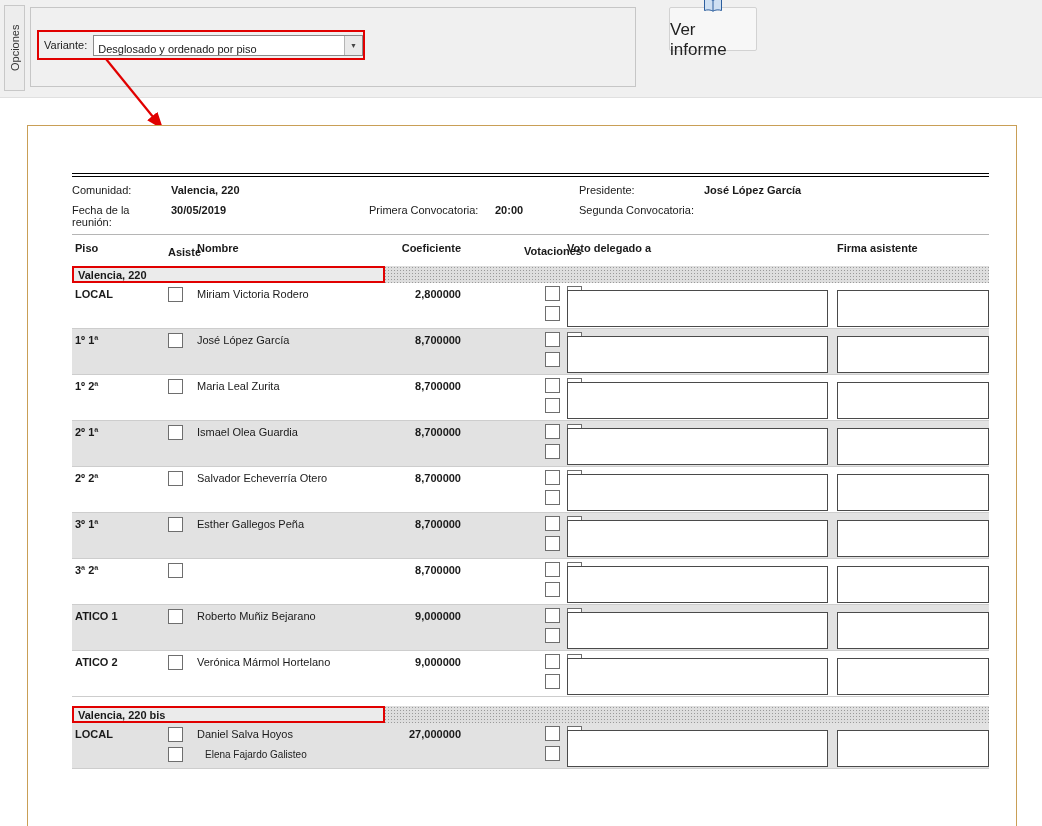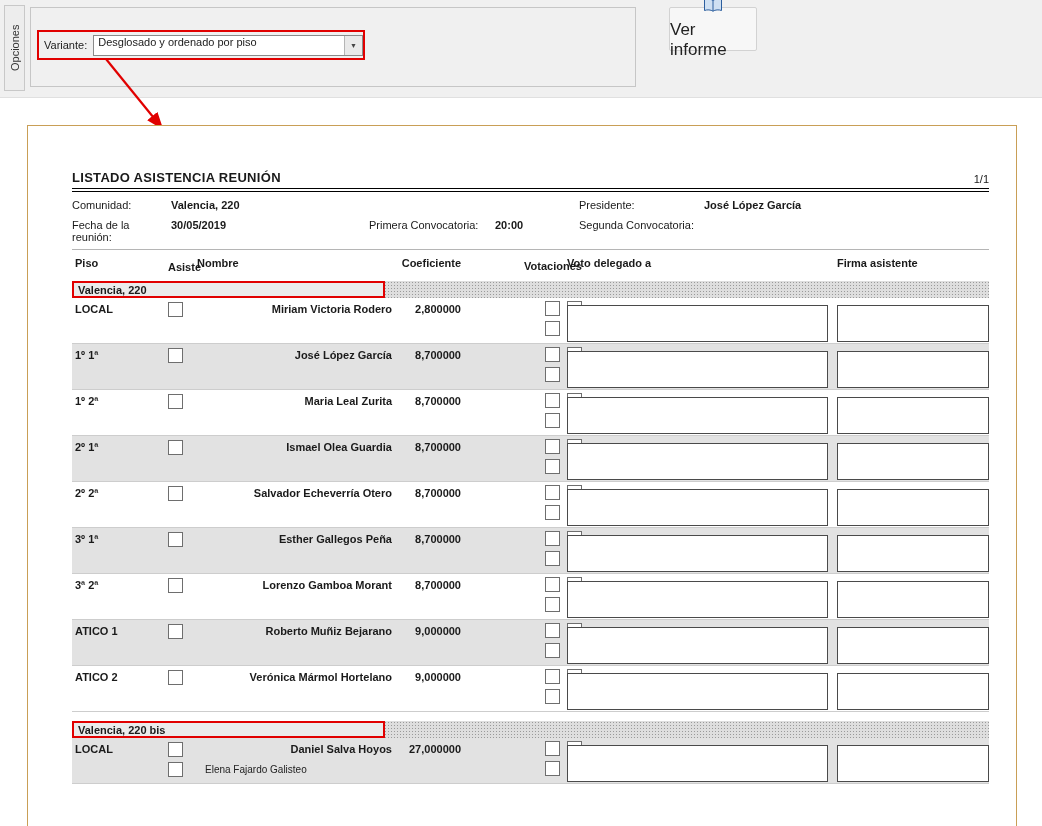--- a/index.html
+++ b/index.html
@@ -18,21 +18,21 @@
     font-size:11px;color:#333;cursor:default;
   }
   .variant-panel{position:absolute;left:30px;top:7px;width:604px;height:78px;border:1px solid #c6c6c6;}
   .variant-highlight{
     position:absolute;left:6px;top:22px;width:328px;height:30px;
     border:2px solid #e10000;display:flex;align-items:center;box-sizing:border-box;
   }
   .variant-label{margin-left:5px;color:#222;}
   .dropdown{
     margin-left:6px;width:270px;height:21px;background:#fff;border:1px solid #8a8a8a;
-    display:flex;align-items:flex-start;box-sizing:border-box;cursor:pointer;
+    display:flex;align-items:flex-end;box-sizing:border-box;cursor:pointer;
   }
   .dropdown-value{flex:1;padding:0 4px;white-space:nowrap;overflow:hidden;}
   .dropdown-arrow{
     width:17px;height:100%;background:#e9e9e9;border-left:1px solid #b5b5b5;
     display:flex;align-items:center;justify-content:center;font-size:7px;color:#444;
   }
   .ver-informe{
     position:absolute;left:669px;top:7px;width:86px;height:42px;
     background:#f7f7f7;border:1px solid #d2d2d2;border-radius:2px;
     display:flex;flex-direction:column;align-items:center;justify-content:center;gap:2px;
@@ -70,21 +70,21 @@
   .band-red{
     position:absolute;left:0;top:0;width:313px;height:100%;box-sizing:border-box;
     border:2px solid #e10000;background:#ebebeb;display:flex;align-items:center;
     padding-left:4px;font-weight:bold;
   }
   
   .row{min-height:45px;border-bottom:1px solid #cdcdcd;background:#fff;}
   .row.shaded{background:#e2e2e2;}
   .cell{padding-top:5px;}
   .c-piso{font-weight:bold;padding-left:3px;}
-  .name-main{font-weight:bold;text-align:right;}
+  .name-main{font-weight:normal;}
   .name-sub{font-weight:normal;font-size:10px;color:#222;margin-top:9px;padding-left:8px;}
   .c-coef{font-weight:bold;}
   .cb{width:15px;height:15px;background:#fff;border:1px solid #6e6e6e;box-sizing:border-box;}
   .c-asiste{display:flex;flex-direction:column;gap:5px;padding-left:21px;padding-top:4px;}
   .c-votes{display:grid;grid-template-columns:15px 15px;grid-auto-rows:15px;gap:5px 7px;
     align-content:start;padding-left:27px;padding-top:3px;}
   .big-box{height:37px;border:1px solid #4a4a4a;background:#fff;margin-top:2px;box-sizing:border-box;}
 </style>
 </head>
 <body>
@@ -118,24 +118,20 @@
   <svg class="annotation-arrow" viewBox="0 0 95 95">
     <defs>
       <marker id="ah" markerWidth="10" markerHeight="8" refX="7" refY="3" orient="auto">
         <path d="M0,0 L8,3 L0,6 Z" fill="#e10000"></path>
       </marker>
     </defs>
     <line x1="16" y1="3" x2="72" y2="72" stroke="#e10000" stroke-width="2.2" marker-end="url(#ah)"></line>
   </svg>
 
   <div class="page">
-    <div class="title-row">
-      <span class="report-title">LISTADO ASISTENCIA REUNIÓN</span>
-      <span class="page-number">1/1</span>
-    </div>
     <div class="double-rule"></div>
 
     <div class="meta">
       <span>Comunidad:</span>
       <span class="val">Valencia, 220</span>
       <span></span>
         <span></span>
       <span>Presidente:</span>
       <span class="val">José López García</span>
 
@@ -293,23 +289,20 @@
           </div>
           <div class="cell c-firma">
             <div class="big-box"></div>
           </div>
         </div>
         <div class="tgrid row">
           <div class="cell c-piso">3ª 2ª</div>
           <div class="cell c-asiste">
             <div class="cb"></div>
           </div>
-          <div class="cell c-nombre">
-            <div class="name-main">Lorenzo Gamboa Morant</div>
-          </div>
           <div class="cell c-coef">8,700000</div>
           <div class="cell c-votes">
             <div class="cb"></div>
             <div class="cb"></div>
             <div class="cb"></div>
             <div class="cb"></div>
           </div>
           <div class="cell c-voto">
             <div class="big-box"></div>
           </div>

